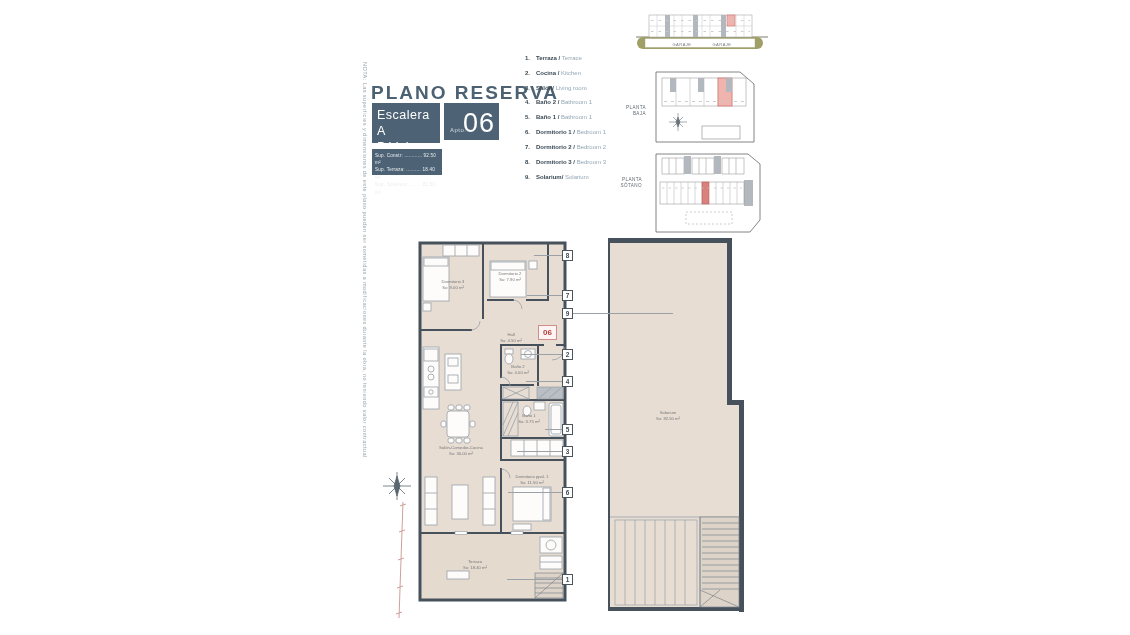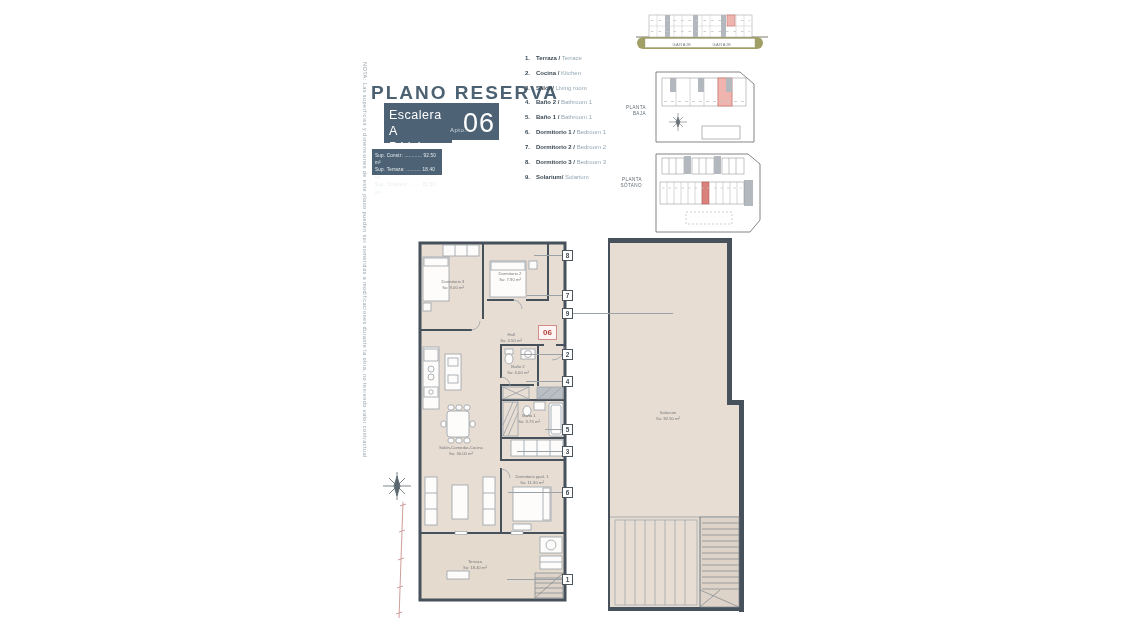--- a/index.html
+++ b/index.html
@@ -5,21 +5,21 @@
   html,body{margin:0;padding:0;background:#fff;}
   .canvas{position:relative;width:1130px;height:635px;background:#fff;overflow:hidden;
           font-family:"Liberation Sans",sans-serif;color:#3b4a55;}
   .abs{position:absolute;}
 
   
   .title{position:absolute;left:371px;top:82px;font-size:19px;font-weight:700;
          letter-spacing:2px;color:#4c6272;}
   .slate-box{position:absolute;background:#4d6375;color:#fff;}
   .stair-box{left:372px;top:103px;width:68px;height:40px;font-size:12.5px;
-             font-weight:400;letter-spacing:.5px;padding:4px 0 0 5px;box-sizing:border-box;line-height:16px;margin-left:12px;}
+             font-weight:400;letter-spacing:.5px;padding:4px 0 0 5px;box-sizing:border-box;line-height:16px;}
   .apt-box{left:444px;top:103px;width:55px;height:37px;}
   .apt-label{position:absolute;left:6px;bottom:7px;font-size:6px;letter-spacing:.5px;color:#cfd9e0;}
   .apt-num{position:absolute;right:4px;bottom:1px;font-size:27px;font-weight:300;letter-spacing:1px;}
   .surf-box{left:372px;top:149px;width:70px;height:26px;font-size:4.6px;line-height:7.4px;
             padding:2.5px 0 0 3px;box-sizing:border-box;color:#e9eef1;letter-spacing:.2px;}
 
   
   .note{position:absolute;left:356px;top:62px;height:500px;width:12px;
         writing-mode:vertical-rl;font-size:5.6px;letter-spacing:.4px;color:#9aa5ad;}
 

